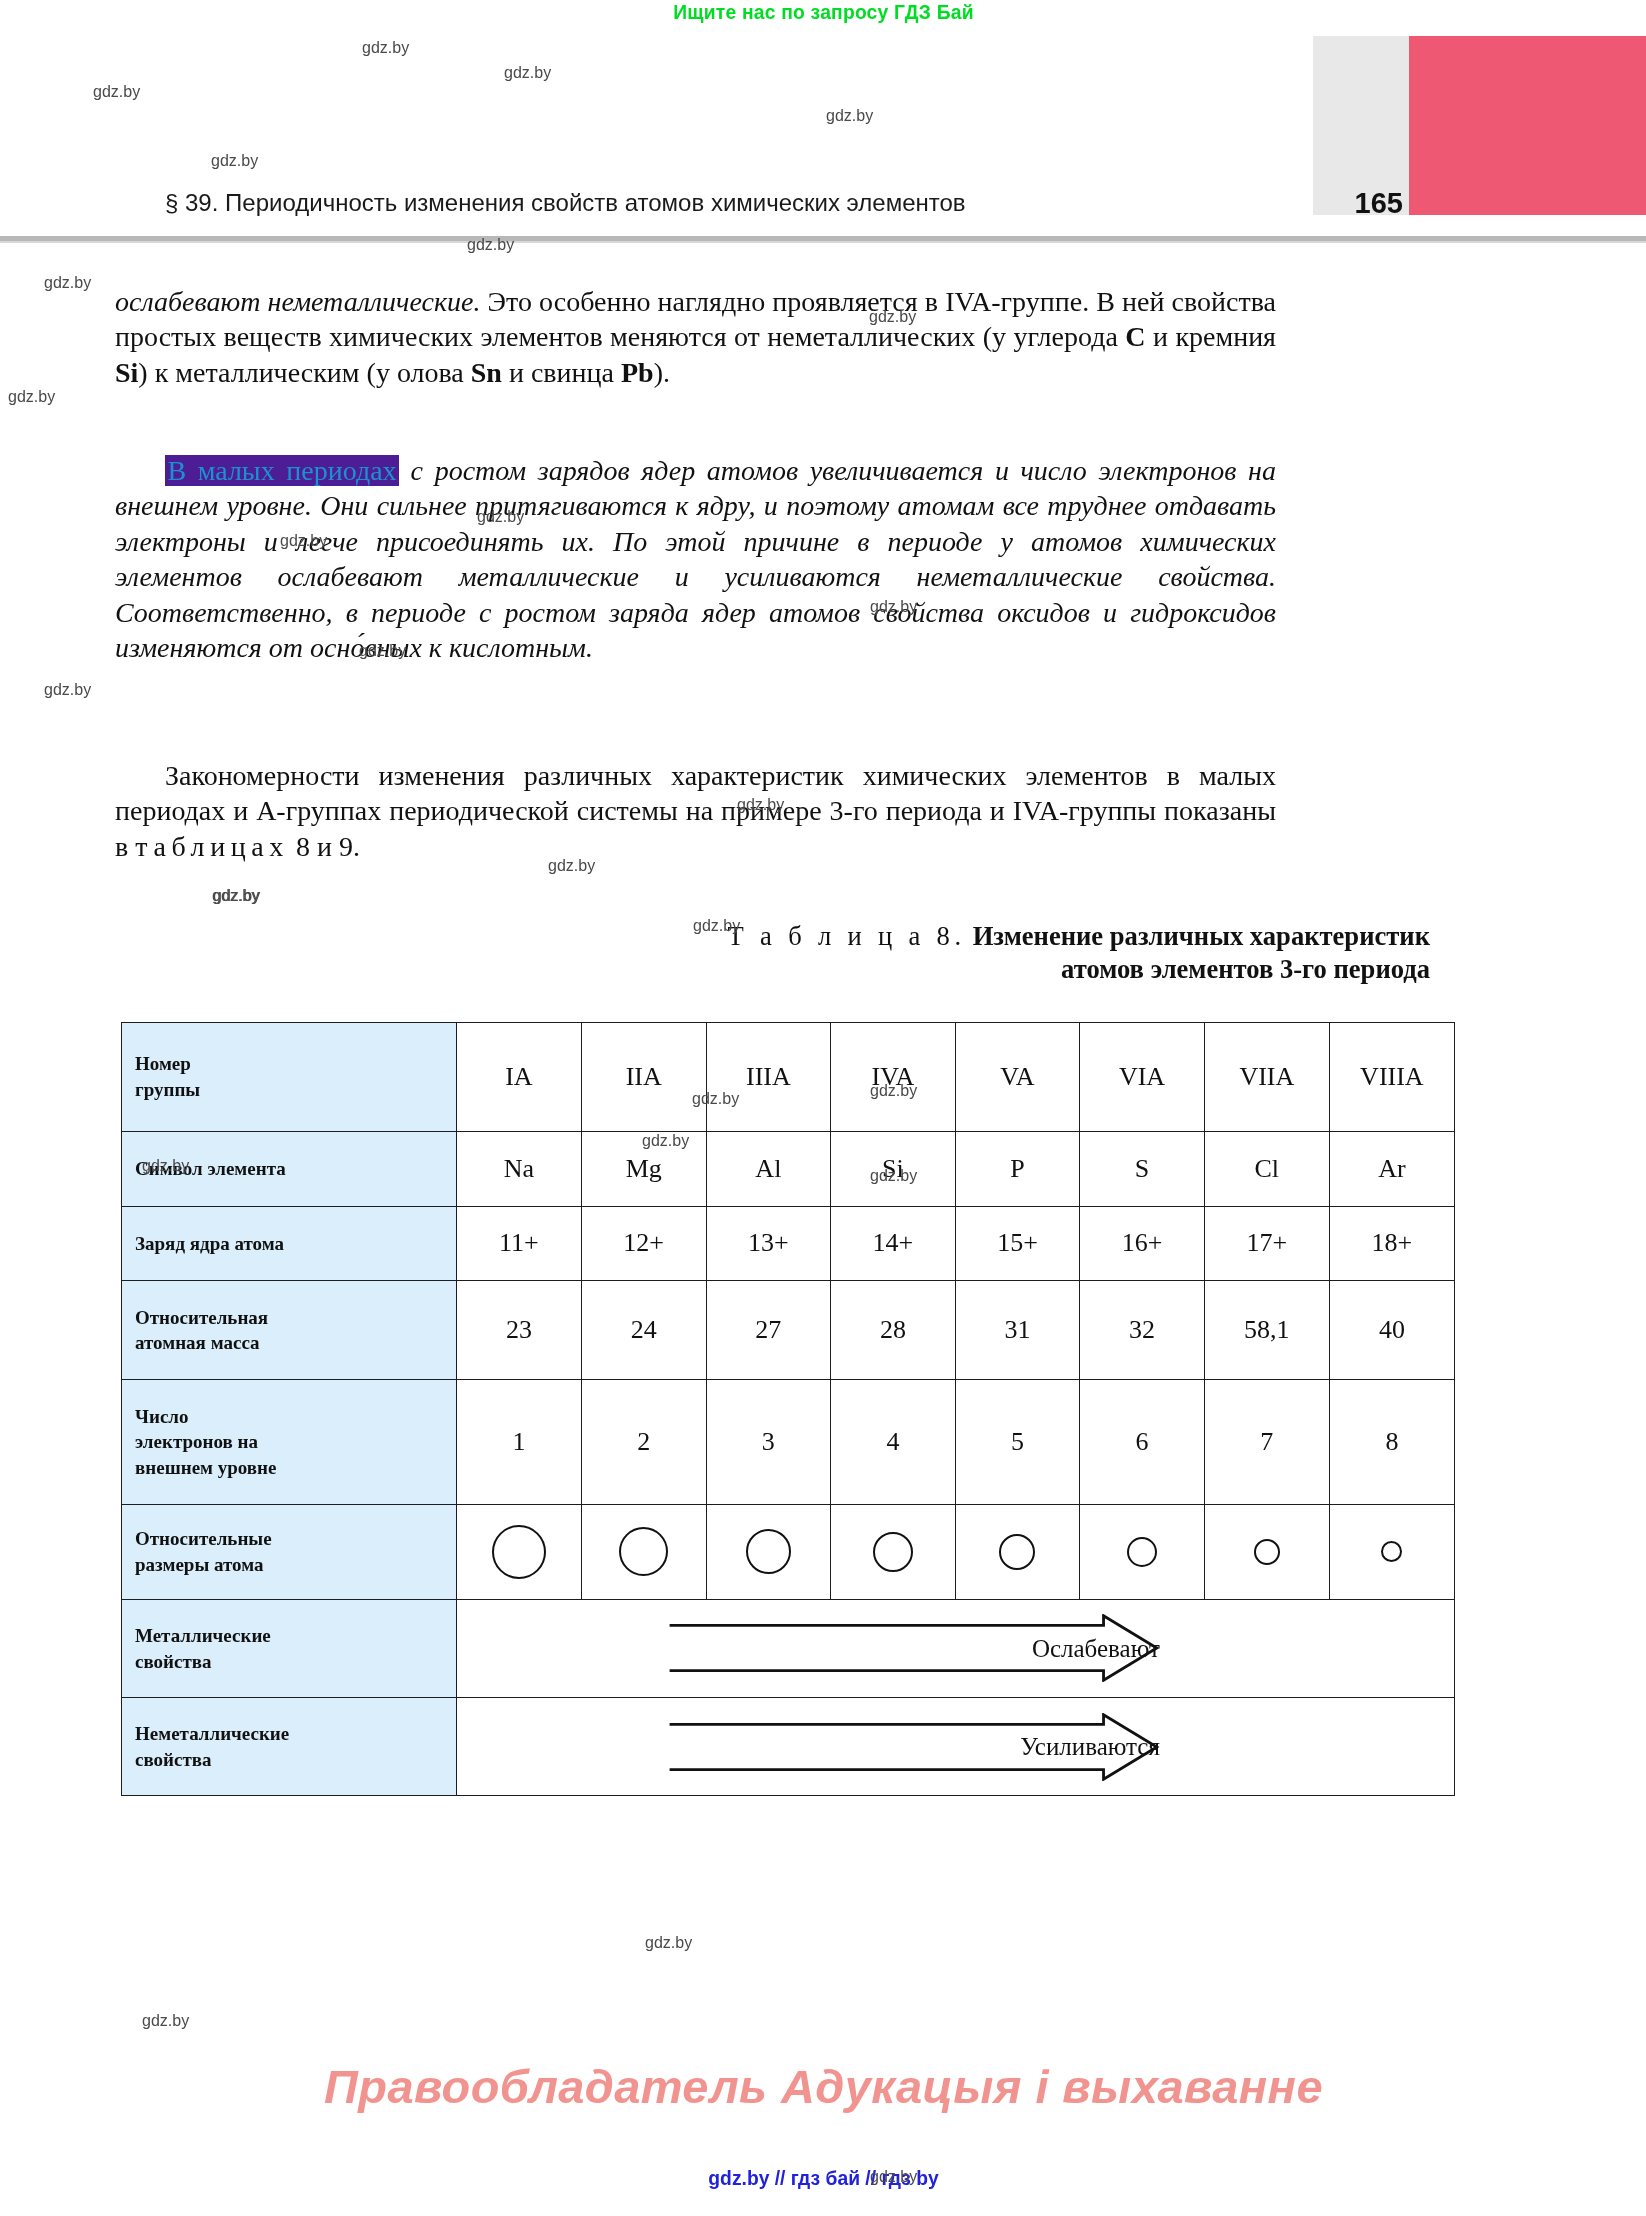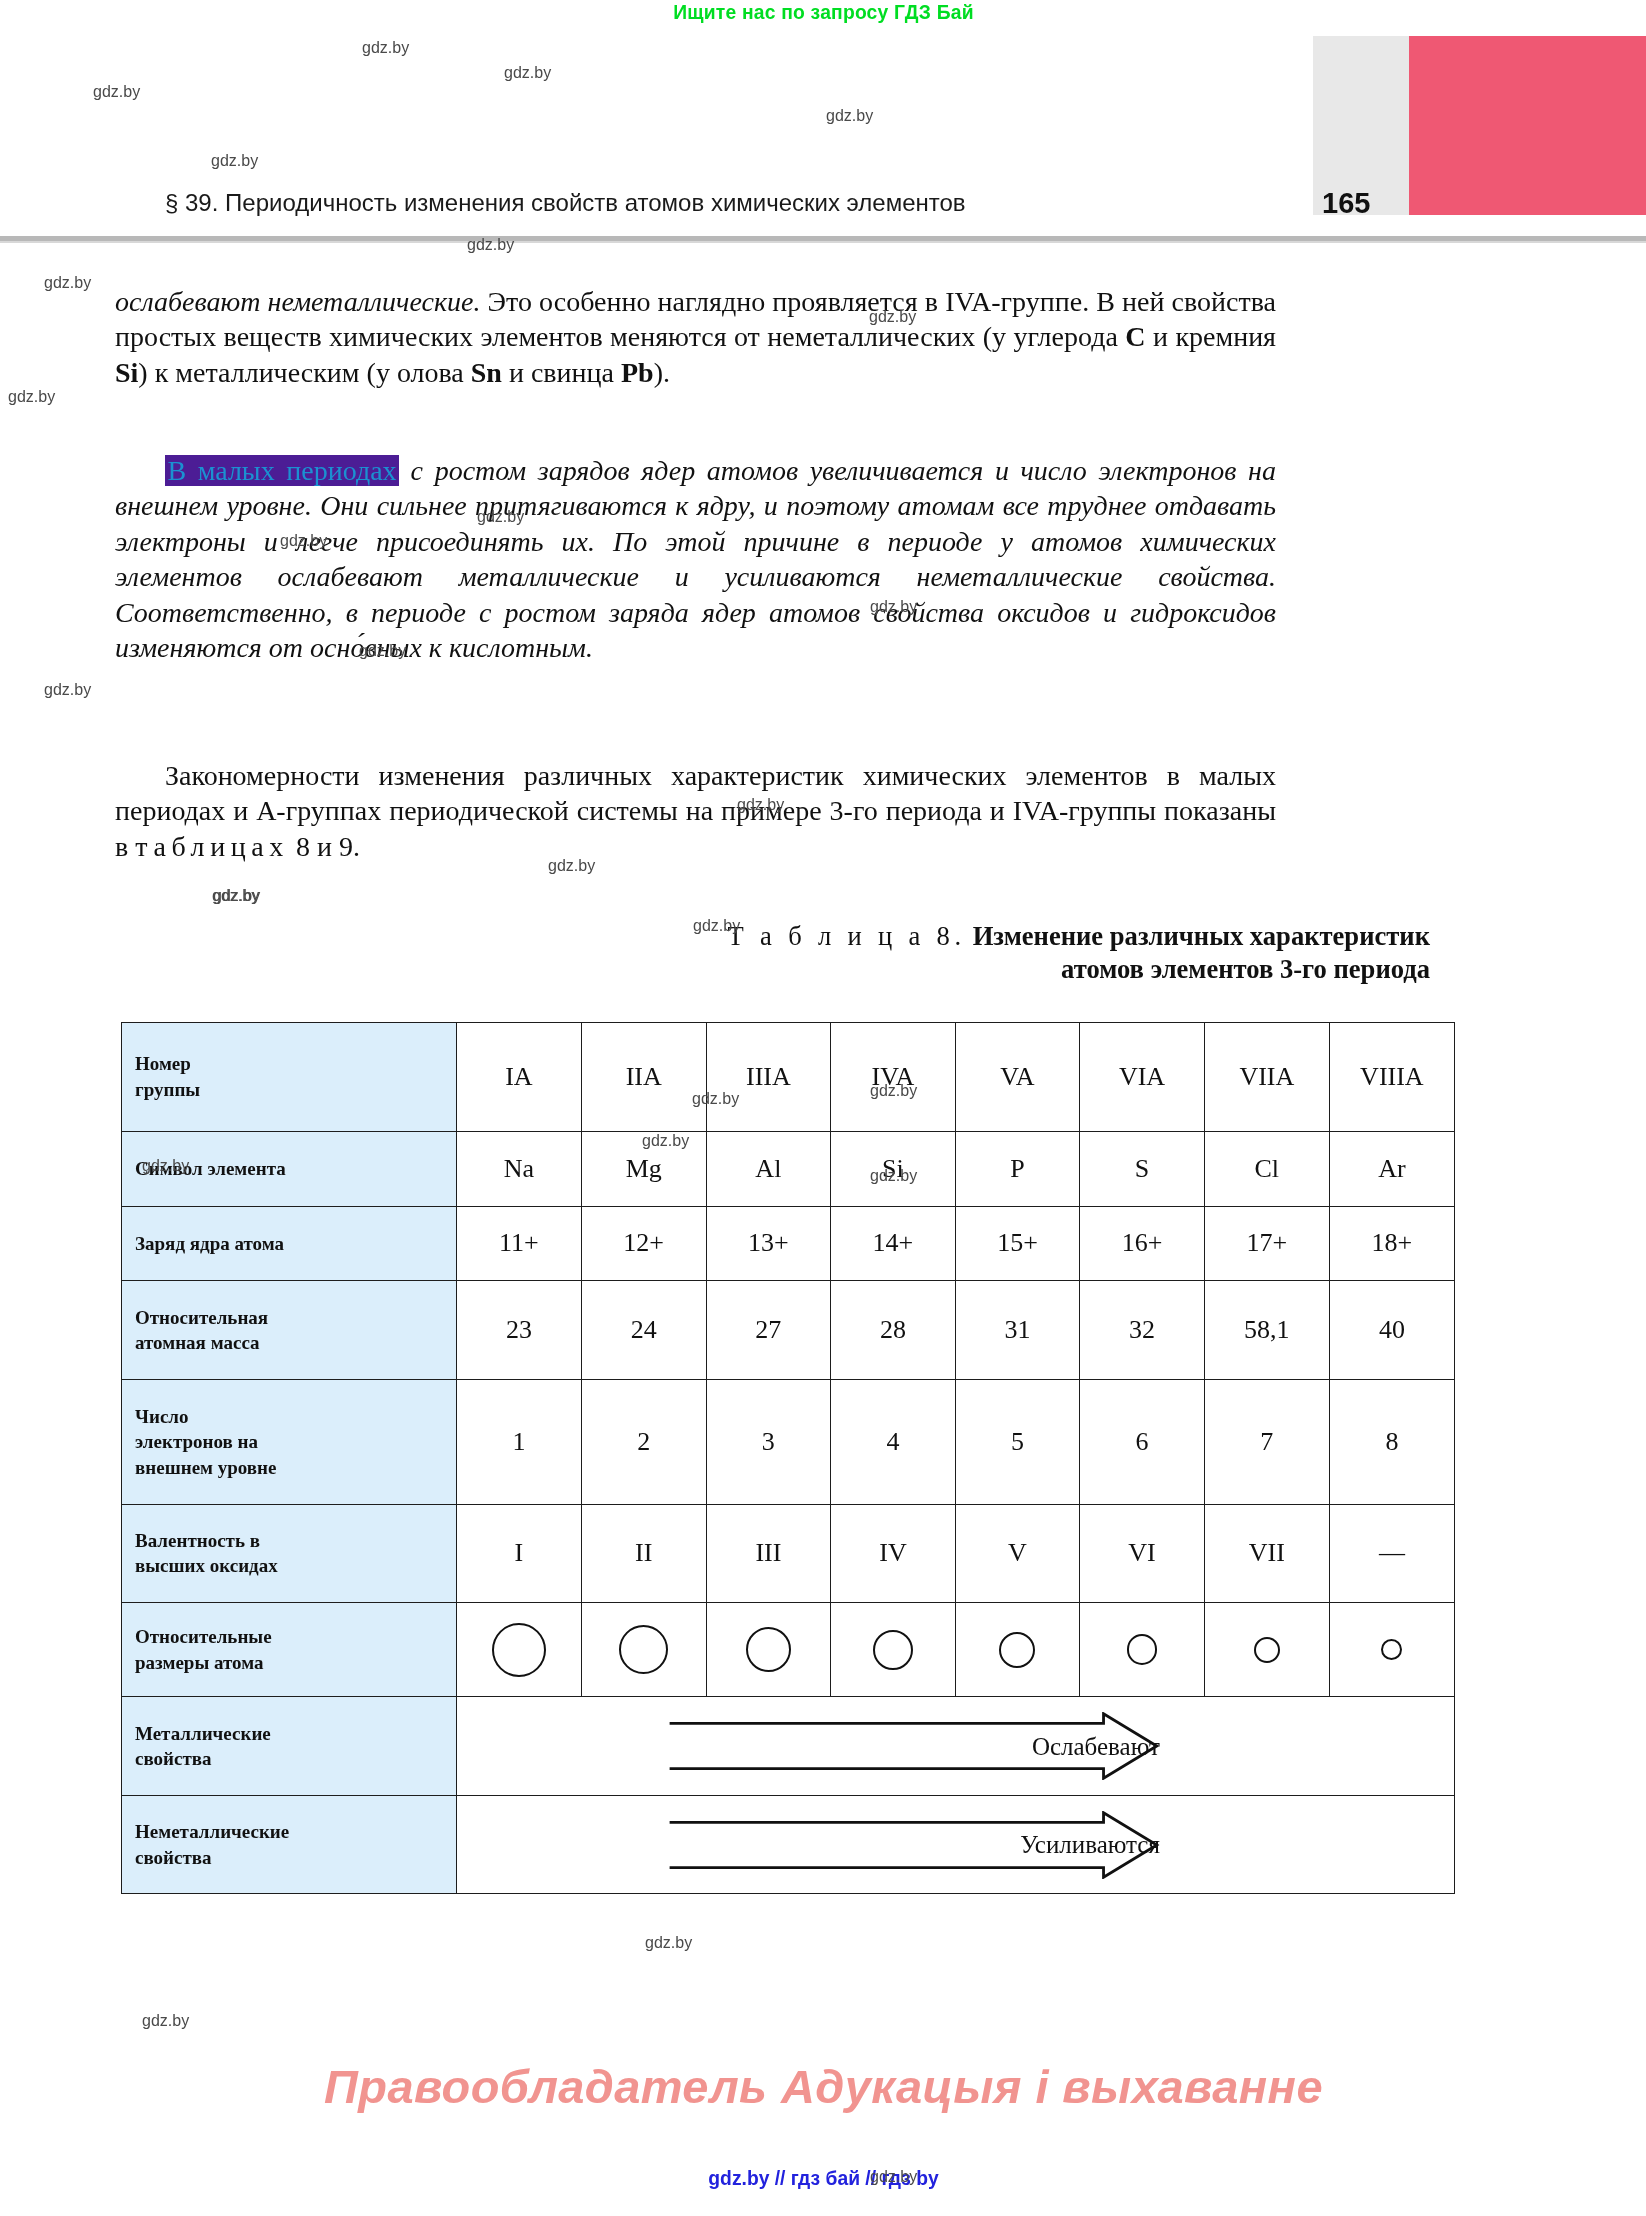--- a/index.html
+++ b/index.html
@@ -23,21 +23,21 @@
   #hdr-rule{top:236px;left:0px;width:1647px;height:7.3px;
             background:linear-gradient(to bottom,#b8b8b8 0 4.8px,#d8d8d8 4.8px 7.3px);}
 
   
   #runhead{
     top:189px;left:165px;width:1128px;
     font-family:"Liberation Sans", sans-serif;
     font-size:24px;color:#1a1a1a;white-space:nowrap;
   }
   #pageno{
-    top:187px;left:1322px;width:81px;text-align:left;
+    top:187px;left:1322px;width:81px;text-align:right;
     font-family:"Liberation Sans", sans-serif;
     font-size:29px;font-weight:bold;color:#111;
   }
 
   
   .para{
     font-size:28px;line-height:1.265;color:#111;
     text-align:justify;
     -webkit-hyphens:none;hyphens:none;
   }
@@ -199,31 +199,20 @@
     <tr class="r4">
       <td class="lbl"><span>Число</span><br><span>электронов на</span><br><span>внешнем уровне</span></td>
       <td class="val">1</td>
       <td class="val">2</td>
       <td class="val">3</td>
       <td class="val">4</td>
       <td class="val">5</td>
       <td class="val">6</td>
       <td class="val">7</td>
       <td class="val">8</td>
-    </tr>
-    <tr class="r5">
-      <td class="lbl"><span>Валентность в</span><br><span>высших оксидах</span></td>
-      <td class="val">I</td>
-      <td class="val">II</td>
-      <td class="val">III</td>
-      <td class="val">IV</td>
-      <td class="val">V</td>
-      <td class="val">VI</td>
-      <td class="val">VII</td>
-      <td class="val">—</td>
     </tr>
     <tr class="r6">
       <td class="lbl"><span>Относительные</span><br><span>размеры атома</span></td>
       <td class="val">
           <div class="circ" style="width: 50px; height: 50px;"></div>
         </td>
       <td class="val">
           <div class="circ" style="width: 45px; height: 45px;"></div>
         </td>
       <td class="val">

